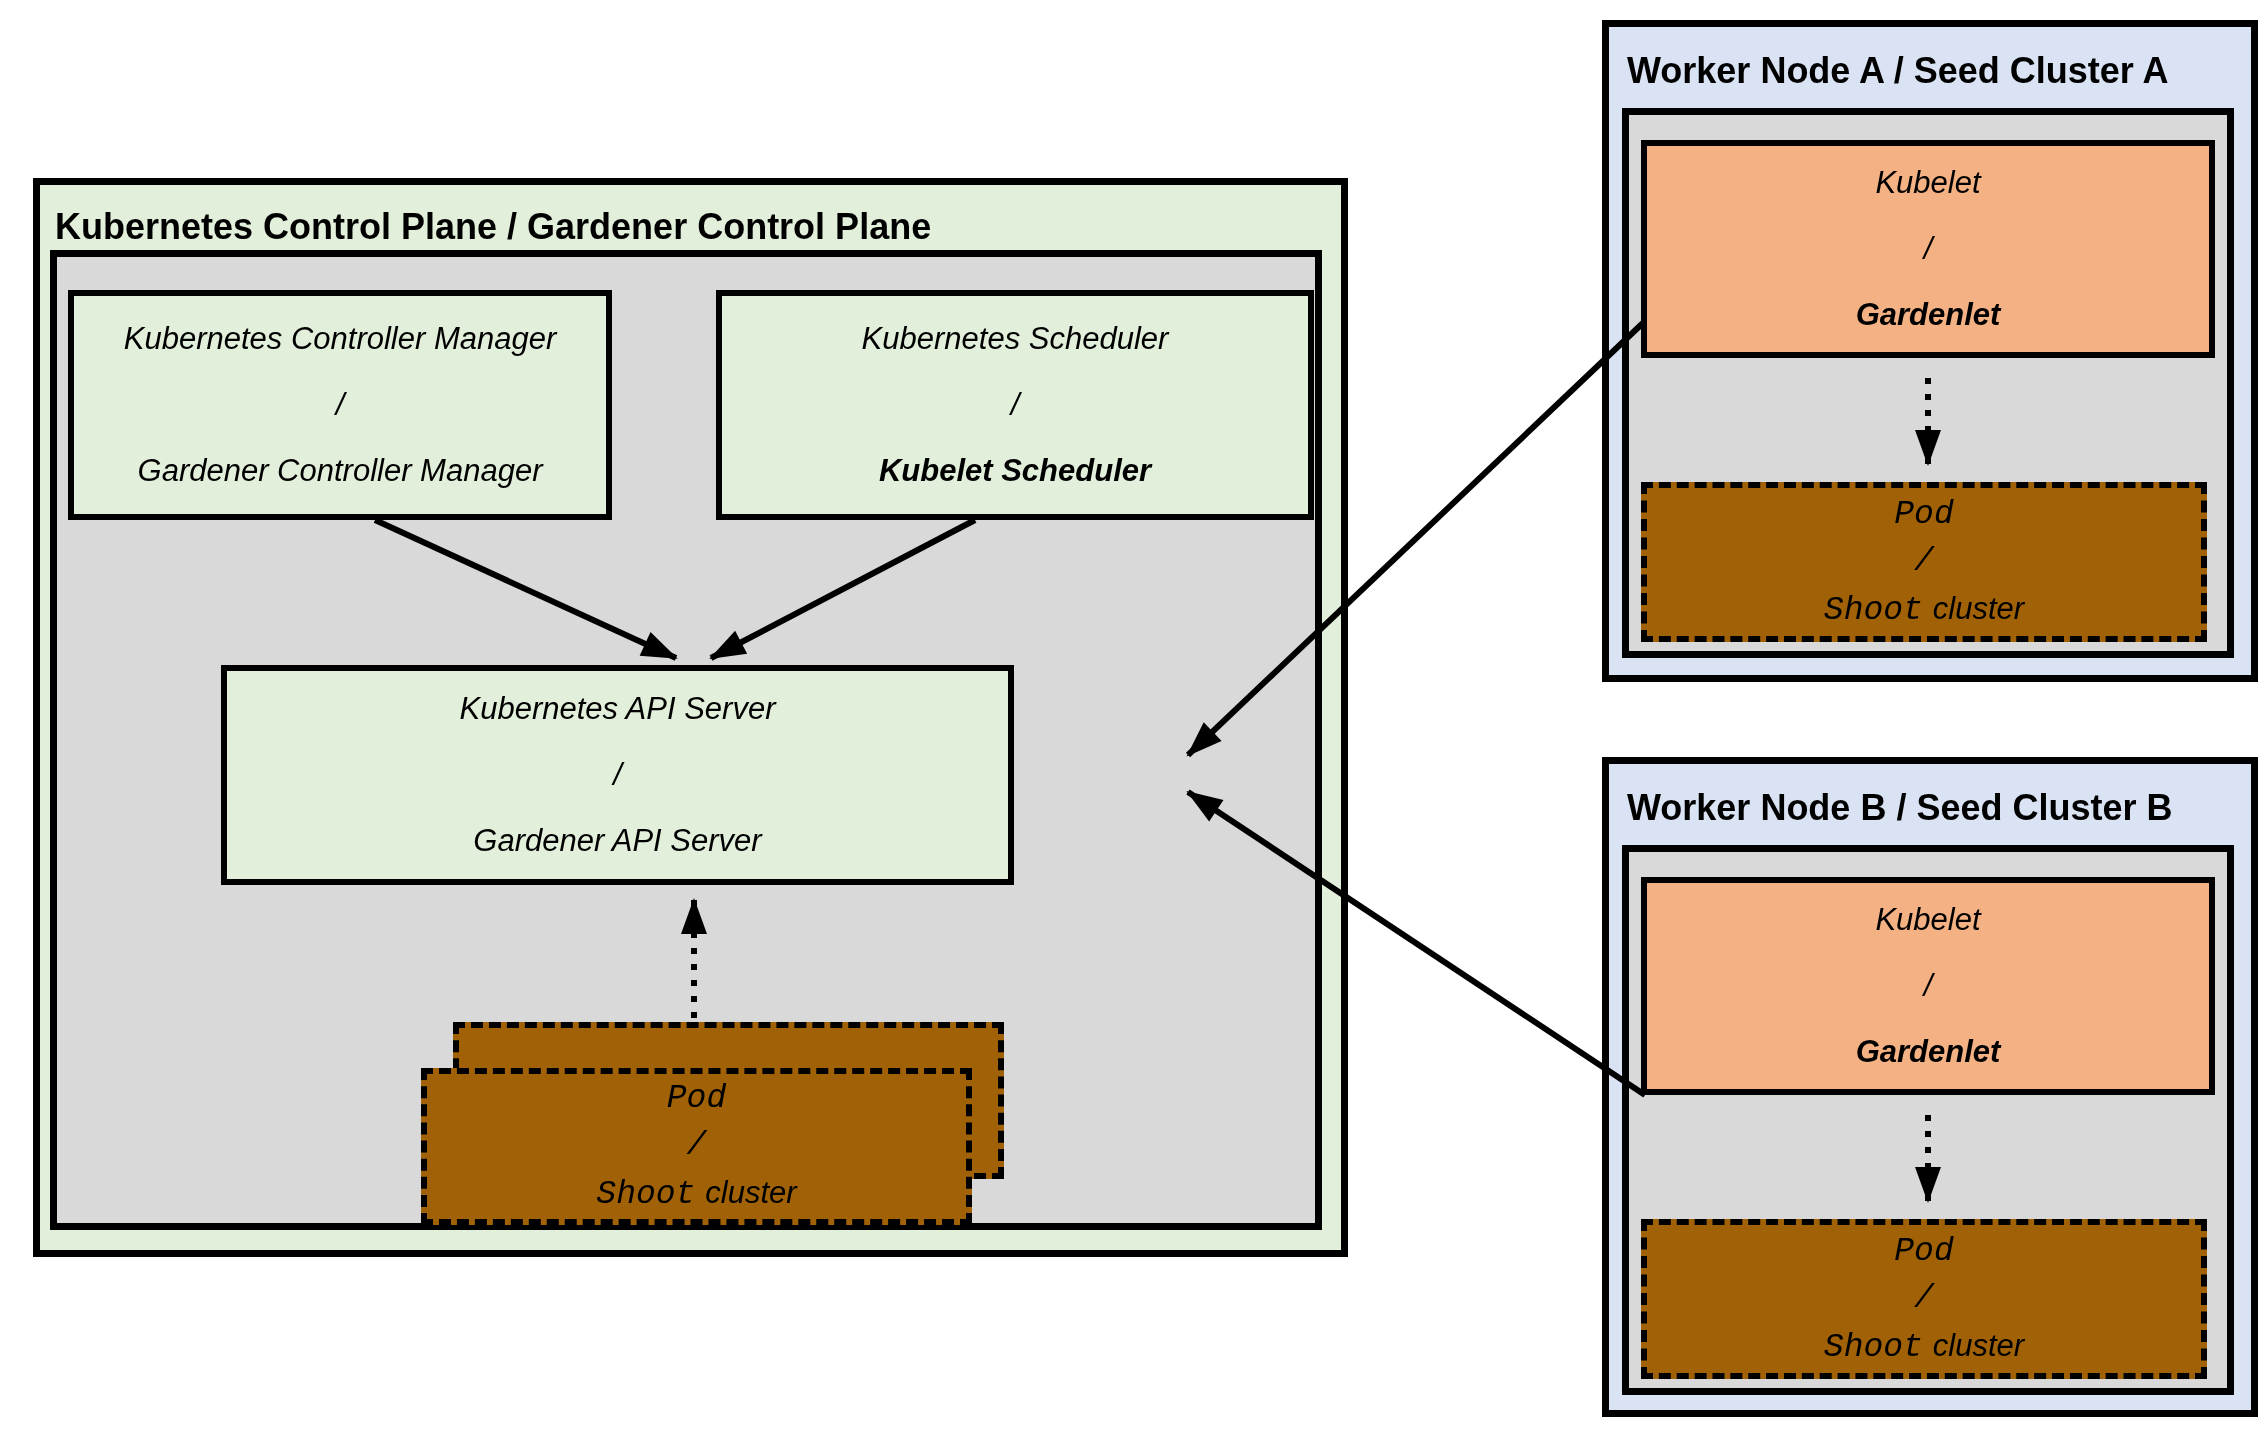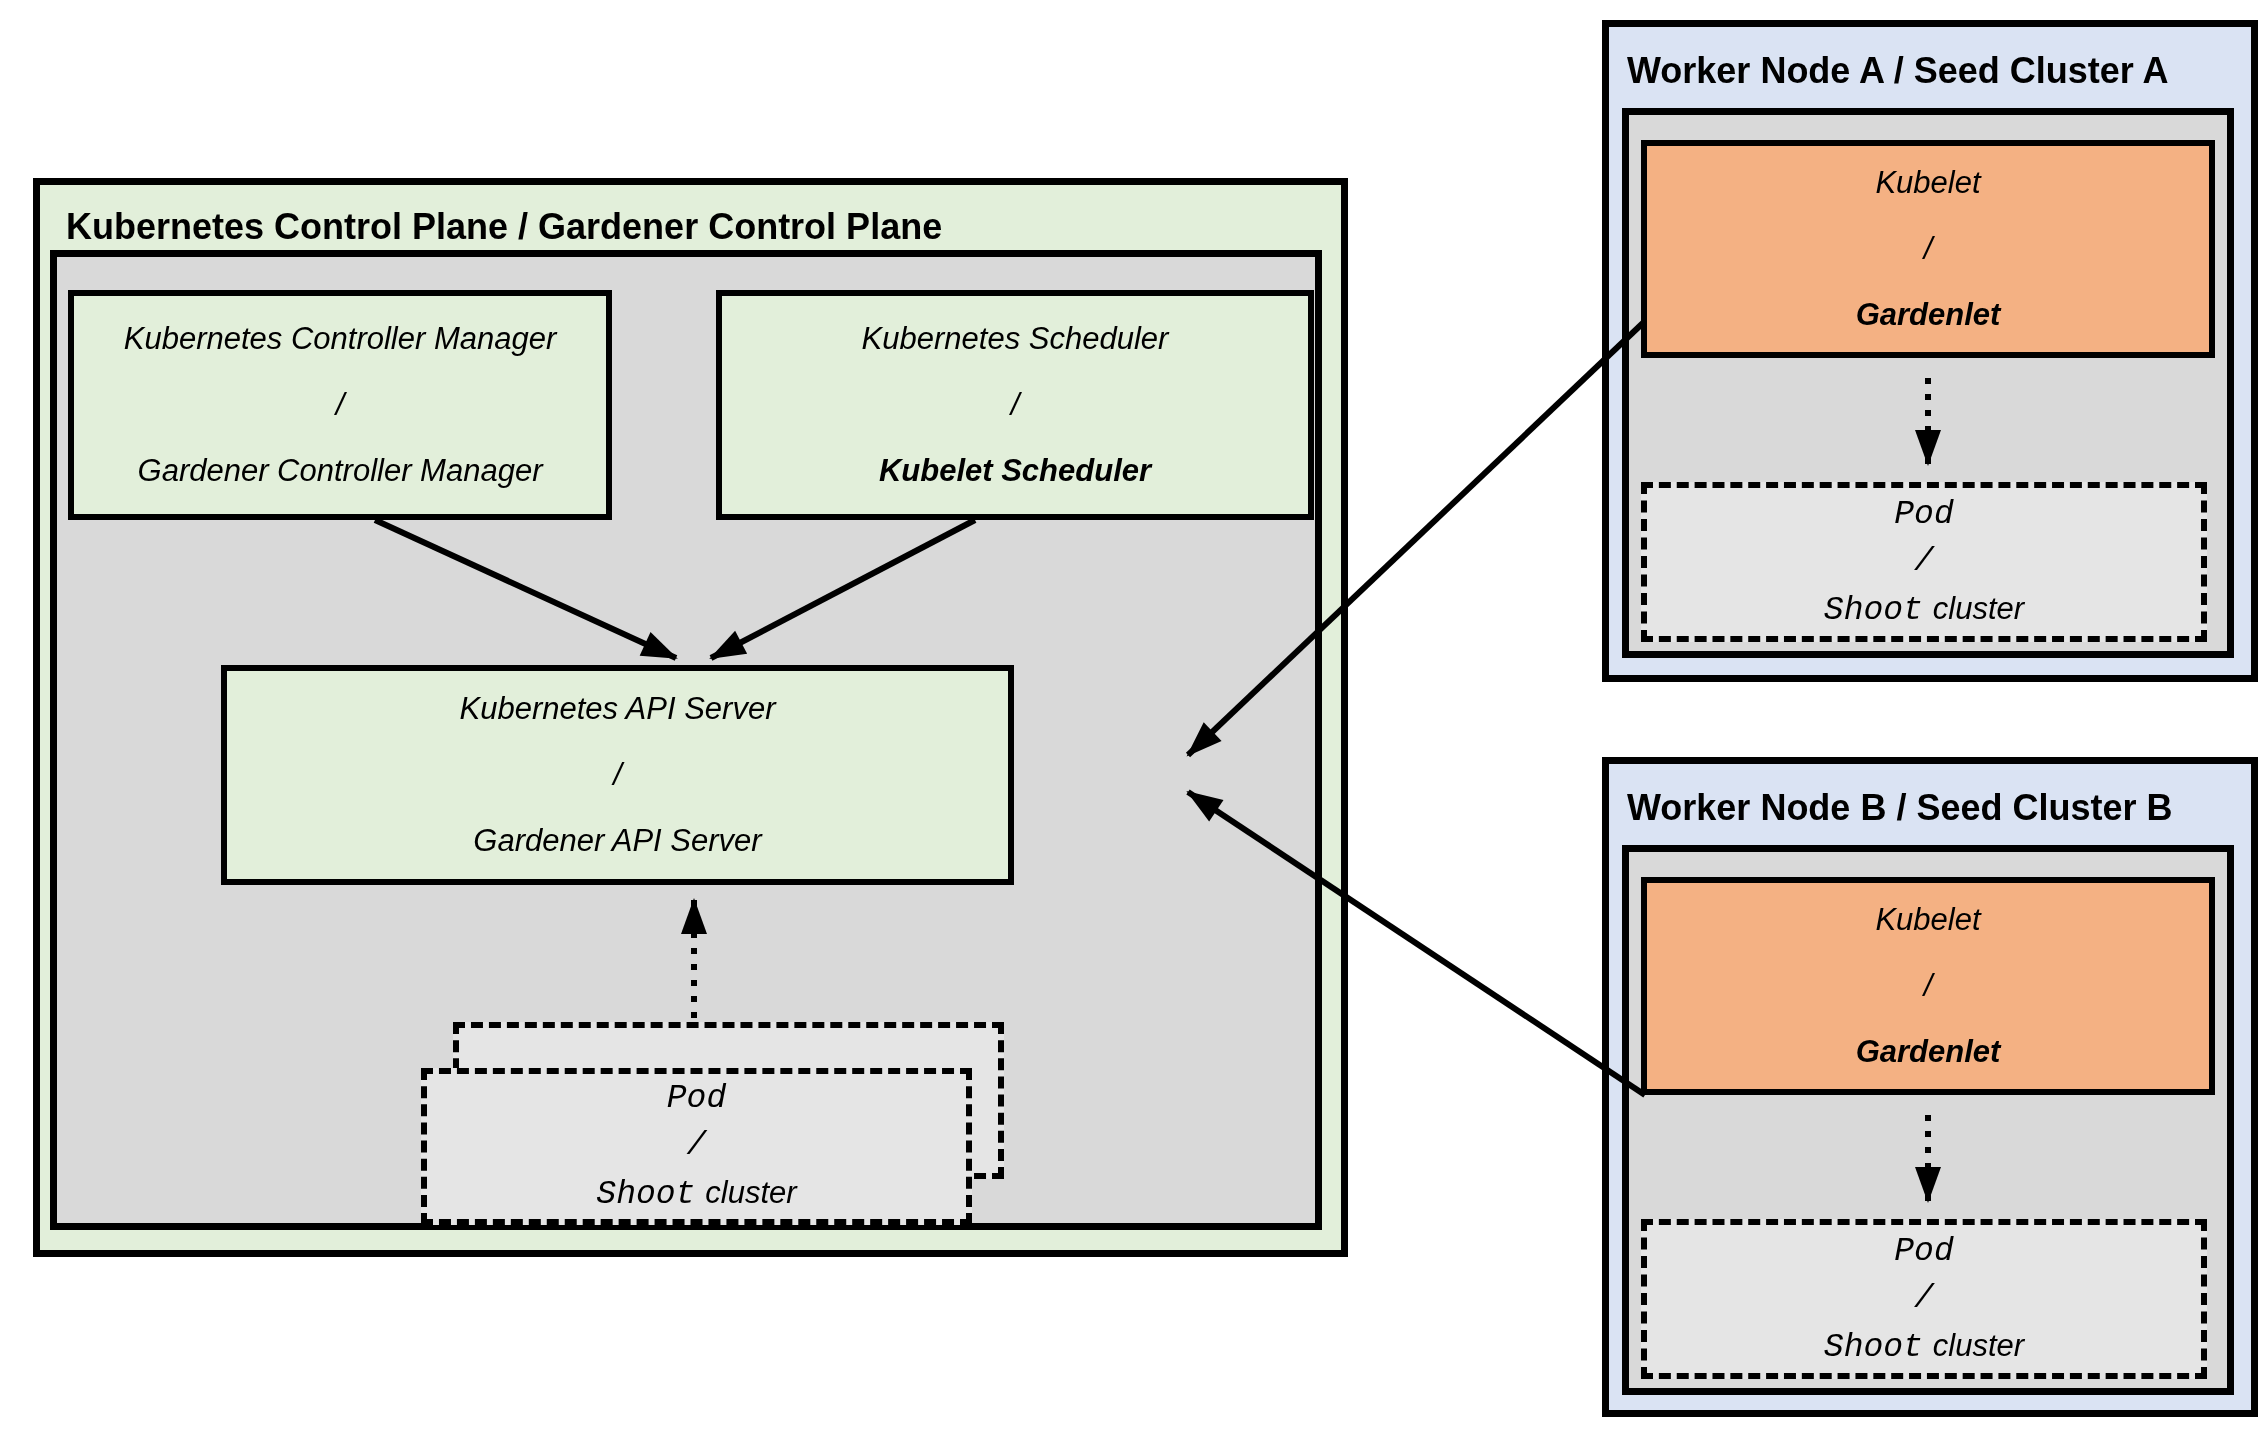--- a/index.html
+++ b/index.html
@@ -12,21 +12,21 @@
     font-family: "Liberation Sans", sans-serif;
     color: #000;
   }
 
   .panel { position: absolute; border: 7px solid #000; box-sizing: border-box; }
   .inner { position: absolute; border: 7px solid #000; box-sizing: border-box; background: #d9d9d9; }
 
   .green  { background: #e2efda; }
   .blue   { background: #dae3f3; }
   .orange { background: #f4b183; }
-  .peach  { background: #e5e5e5; }
+  .peach  { background: #a16207; }
 
   .box {
     position: absolute;
     border: 6px solid #000;
     box-sizing: border-box;
     display: flex;
     flex-direction: column;
     justify-content: center;
     align-items: center;
     text-align: center;
@@ -56,21 +56,21 @@
   }
   svg.arrows path.link { stroke: #000; stroke-width: 6; fill: none; }
   svg.arrows path.dotted { stroke-dasharray: 6 10; }
 </style>
 </head>
 <body>
 
 <div class="canvas">
 
   <div class="panel green" style="left:33px; top:178px; width:1315px; height:1079px;">
-    <div class="title" style="left:26px; top:22px;">Kubernetes Control Plane / Gardener Control Plane</div>
+    <div class="title" style="left:15px; top:22px;">Kubernetes Control Plane / Gardener Control Plane</div>
   </div>
 
   <div class="inner" style="left:50px; top:250px; width:1272px; height:980px;"></div>
 
   <div class="box green" style="left:68px; top:290px; width:544px; height:230px;">
     <div class="lbl">Kubernetes Controller Manager</div>
     <div class="lbl">/</div>
     <div class="lbl">Gardener Controller Manager</div>
   </div>
 

